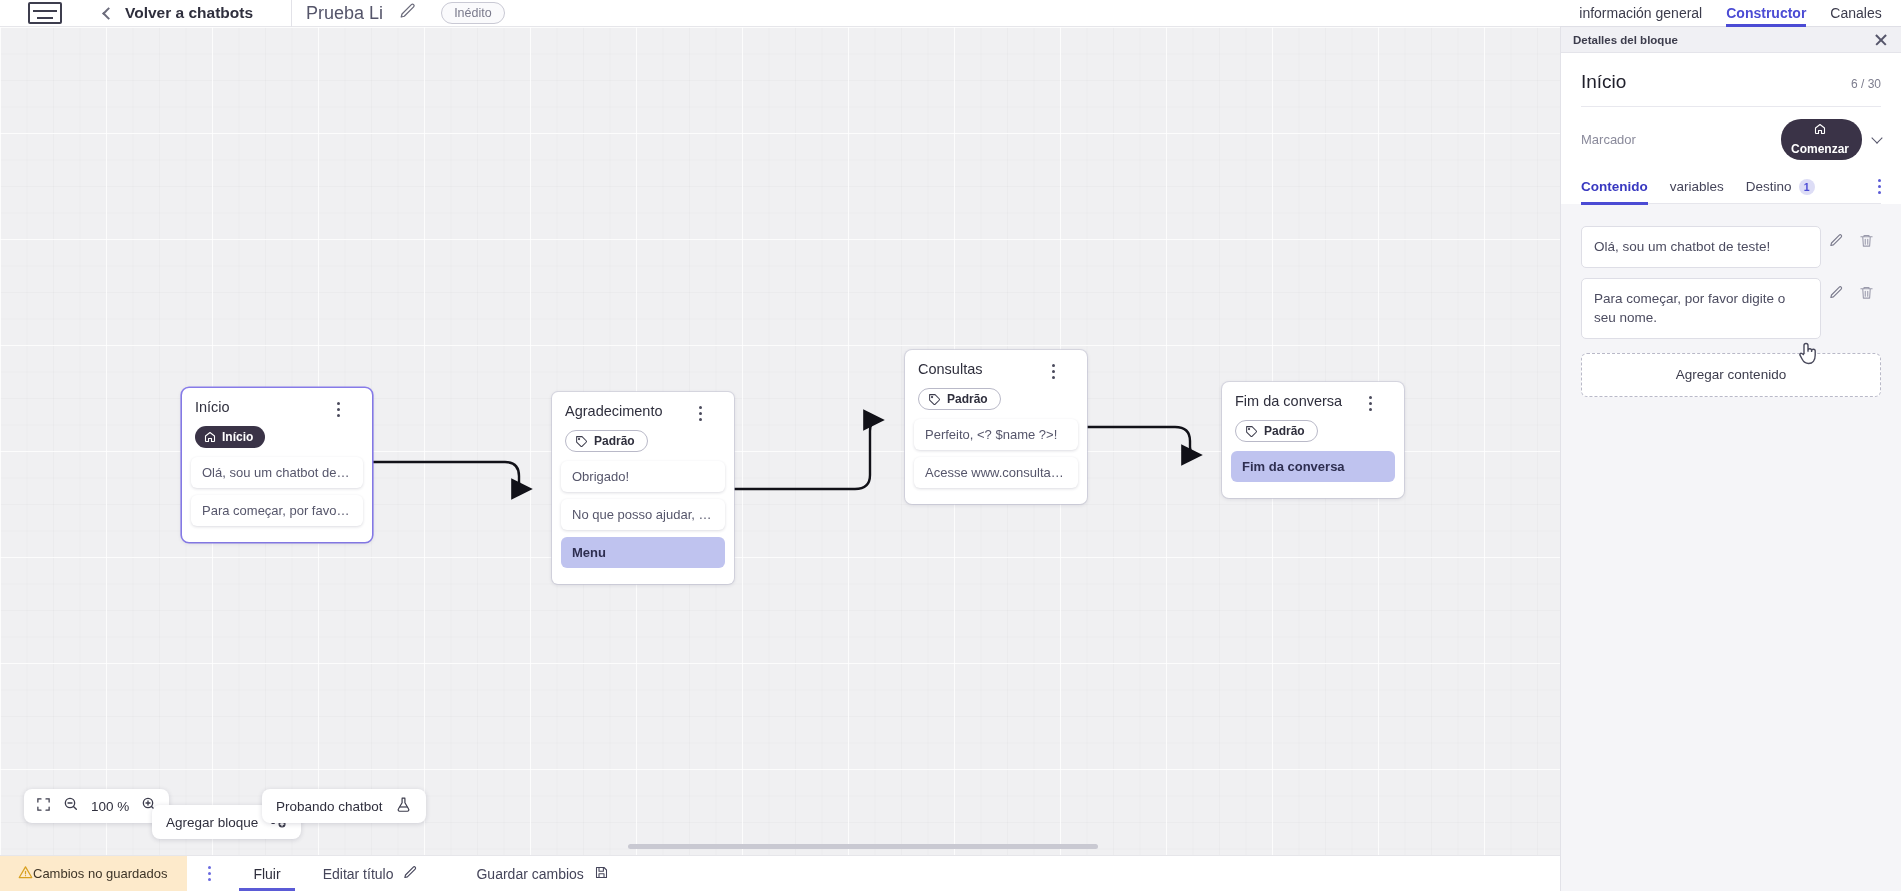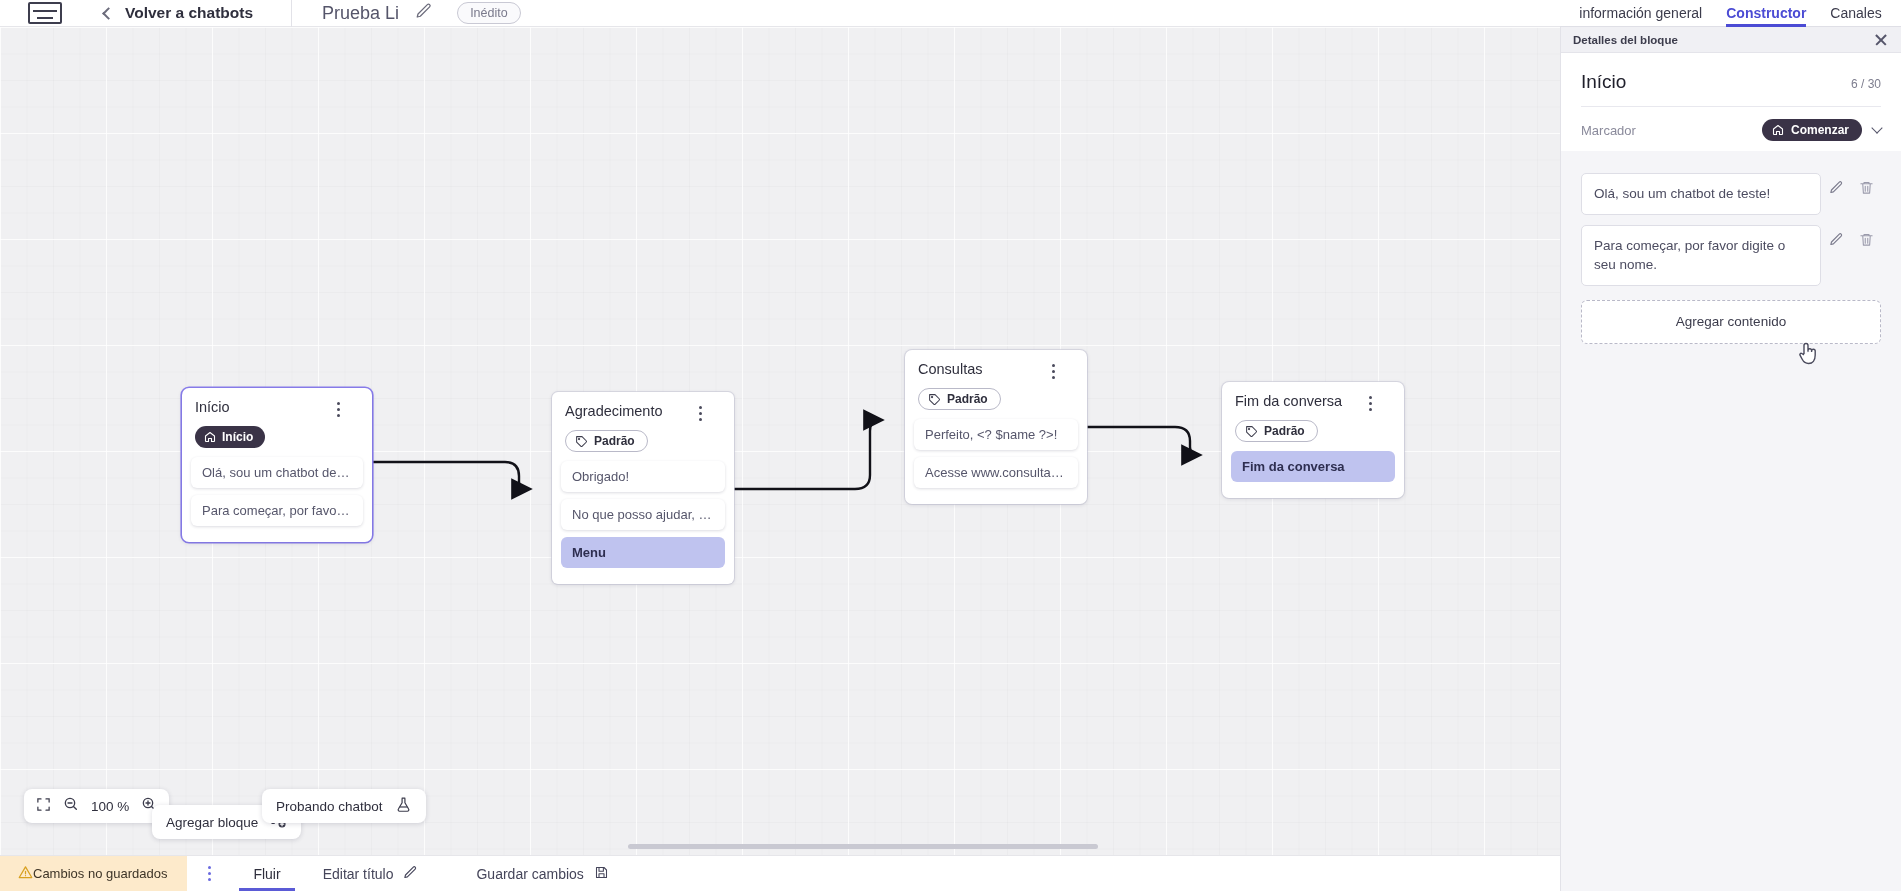--- a/index.html
+++ b/index.html
@@ -34,21 +34,21 @@
     display: flex; align-items: center; gap: 12px;
     margin-left: 42px; cursor: pointer;
   }
   .chev-left {
     width: 9px; height: 9px; border-left: 2px solid #6b6b7b;
     border-bottom: 2px solid #6b6b7b; transform: rotate(45deg);
     flex: none;
   }
   .back-label { font-size: 15.5px; font-weight: 700; color: #2f2f3d; white-space: nowrap; }
   .hdr-divider { width: 1px; height: 27px; background: #e2e2e8; margin-left: 38px; }
-  .bot-title { font-size: 18px; color: #55556a; margin-left: 30px; white-space: nowrap; }
+  .bot-title { font-size: 18px; color: #55556a; margin-left: 14px; white-space: nowrap; }
   .pencil-ic { margin-left: 16px; cursor: pointer; }
   .badge-unpub {
     margin-left: 24px; border: 1px solid #c9c9d4; border-radius: 20px;
     padding: 3px 12px; font-size: 12.5px; color: #7a7a8c; background: #fafafc;
     white-space: nowrap;
   }
 
   
   .canvas {
     position: absolute; top: 27px; left: 0; width: 1560px; height: 828px;
@@ -180,21 +180,21 @@
     display: flex; align-items: baseline; padding-top: 18px; padding-bottom: 13px;
     border-bottom: 1px solid #e8e8ee;
   }
   .blk-title { font-size: 19px; color: #20202c; flex: 1; }
   .blk-count { font-size: 12px; color: #7d7d8e; }
   .marker-row { display: flex; align-items: center; padding: 12px 0 10px 0; }
   .marker-lbl { font-size: 13px; color: #8a8a9b; flex: 1; }
   .chip-start {
     display: inline-flex; align-items: center; gap: 7px;
     background: #3a3347; color: #fff; border-radius: 20px;
-    padding: 4px 13px 4px 10px; font-size: 12px; font-weight: 700; cursor: pointer;
+    padding: 4px 13px 4px 10px; font-size: 12px; font-weight: 700; cursor: pointer; flex-direction: column;
   }
   .chev-dn {
     width: 8px; height: 8px; border-right: 1.8px solid #55556a;
     border-bottom: 1.8px solid #55556a; transform: rotate(45deg);
     margin-left: 11px; margin-bottom: 4px; cursor: pointer;
   }
   .panel-tabs {
     display: flex; align-items: center; gap: 22px; height: 34px;
     border-bottom: 1px solid #e6e6ec; position: relative;
   }
@@ -466,20 +466,37 @@
         <span class="marker-lbl">Marcador</span>
         <span class="chip-start">
           <svg width="12" height="12" viewBox="0 0 24 24" fill="none" stroke="#fff" stroke-width="2.2" stroke-linecap="round" stroke-linejoin="round">
               <path d="M3 10 12 3l9 7v10a1 1 0 0 1-1 1h-5v-6H9v6H4a1 1 0 0 1-1-1Z"></path>
             </svg>
           <span>Comenzar</span>
         </span>
         <span class="chev-dn"></span>
       </div>
 
+      <div class="panel-tabs">
+        <div class="pt active">
+          <span>Contenido</span>
+        </div>
+        <div class="pt">
+          <span>variables</span>
+        </div>
+        <div class="pt">
+          <span>Destino</span>
+          <span class="pt-badge">1</span>
+        </div>
+        <div class="pt-kebab">
+            <i></i>
+            <i></i>
+            <i></i>
+          </div>
+      </div>
     </div>
 
     <div class="panel-content">
       <div class="content-row">
         <div class="content-box">Olá, sou um chatbot de teste!</div>
         <div class="row-act">
           <svg width="15" height="15" viewBox="0 0 24 24" fill="none" stroke="#7a7a8c" stroke-width="1.8" stroke-linecap="round" stroke-linejoin="round">
               <path d="M16.5 3.5a2.12 2.12 0 0 1 3 3L7 19l-4 1 1-4Z"></path>
             </svg>
         </div>

